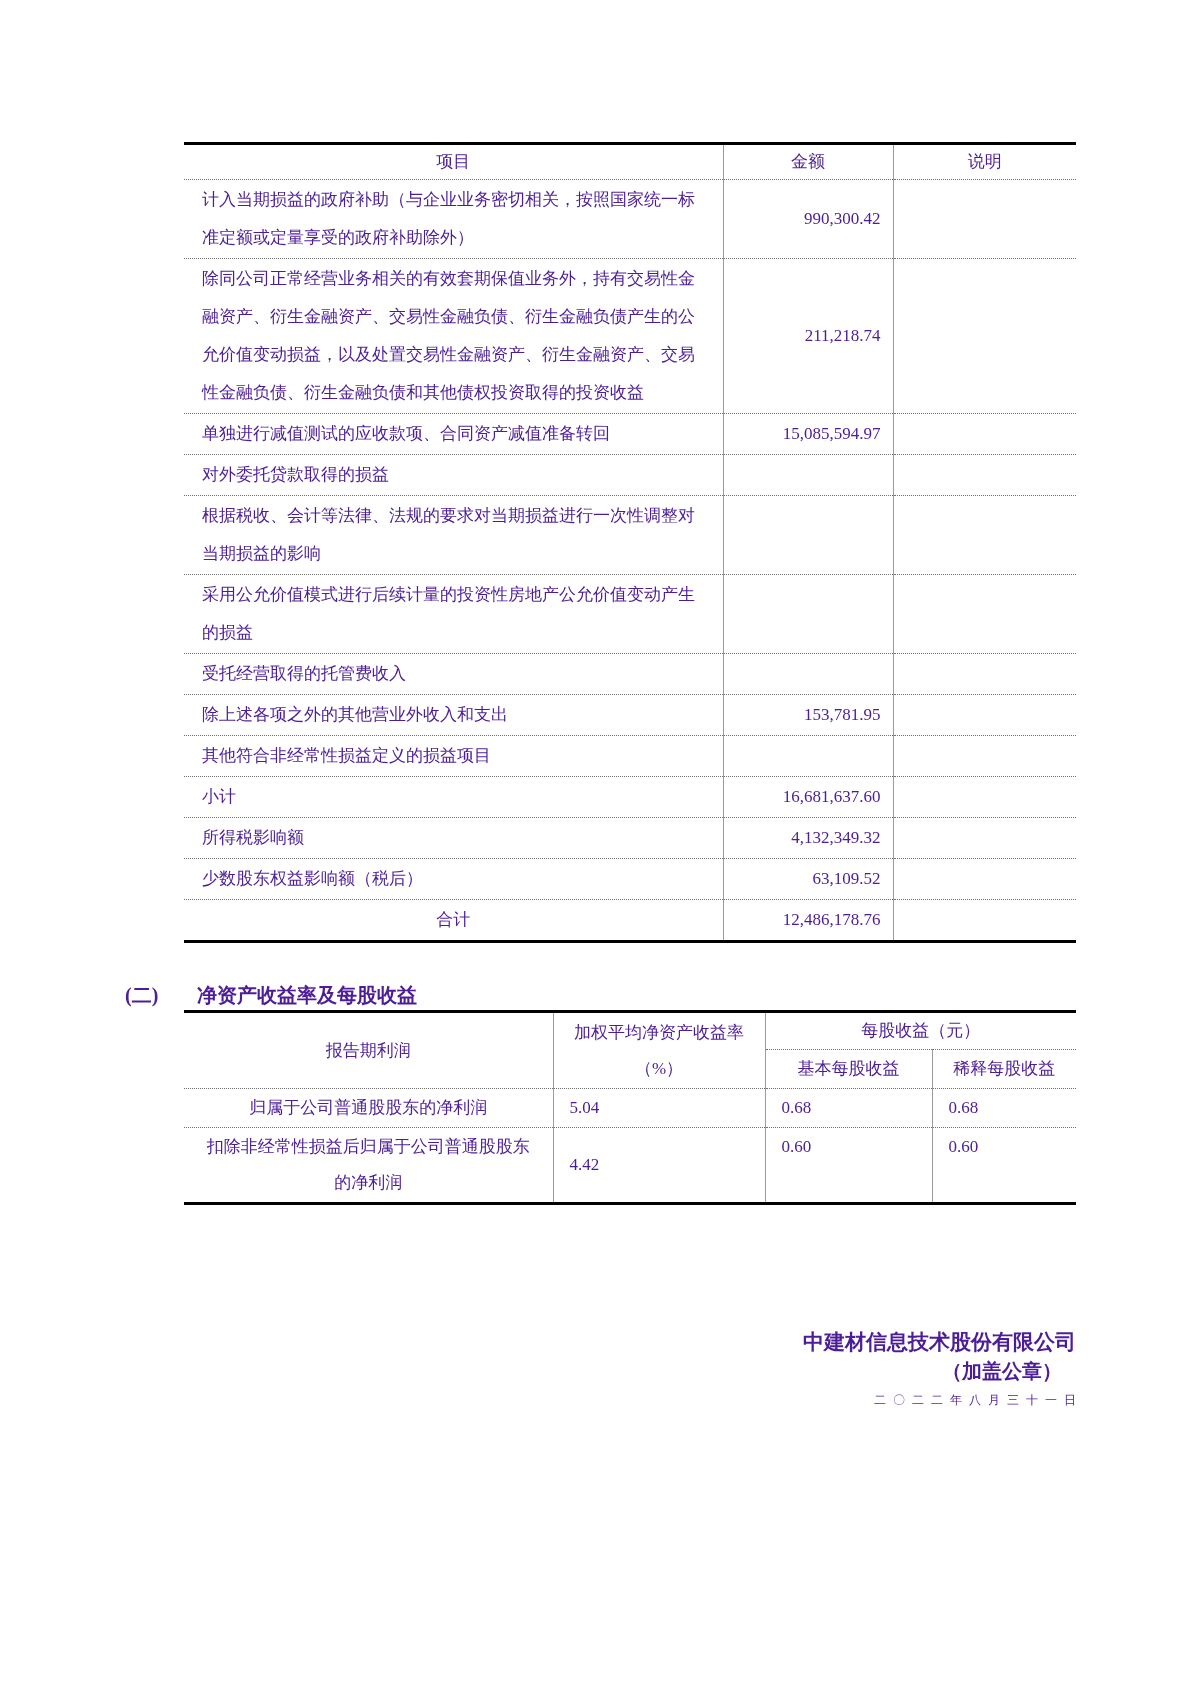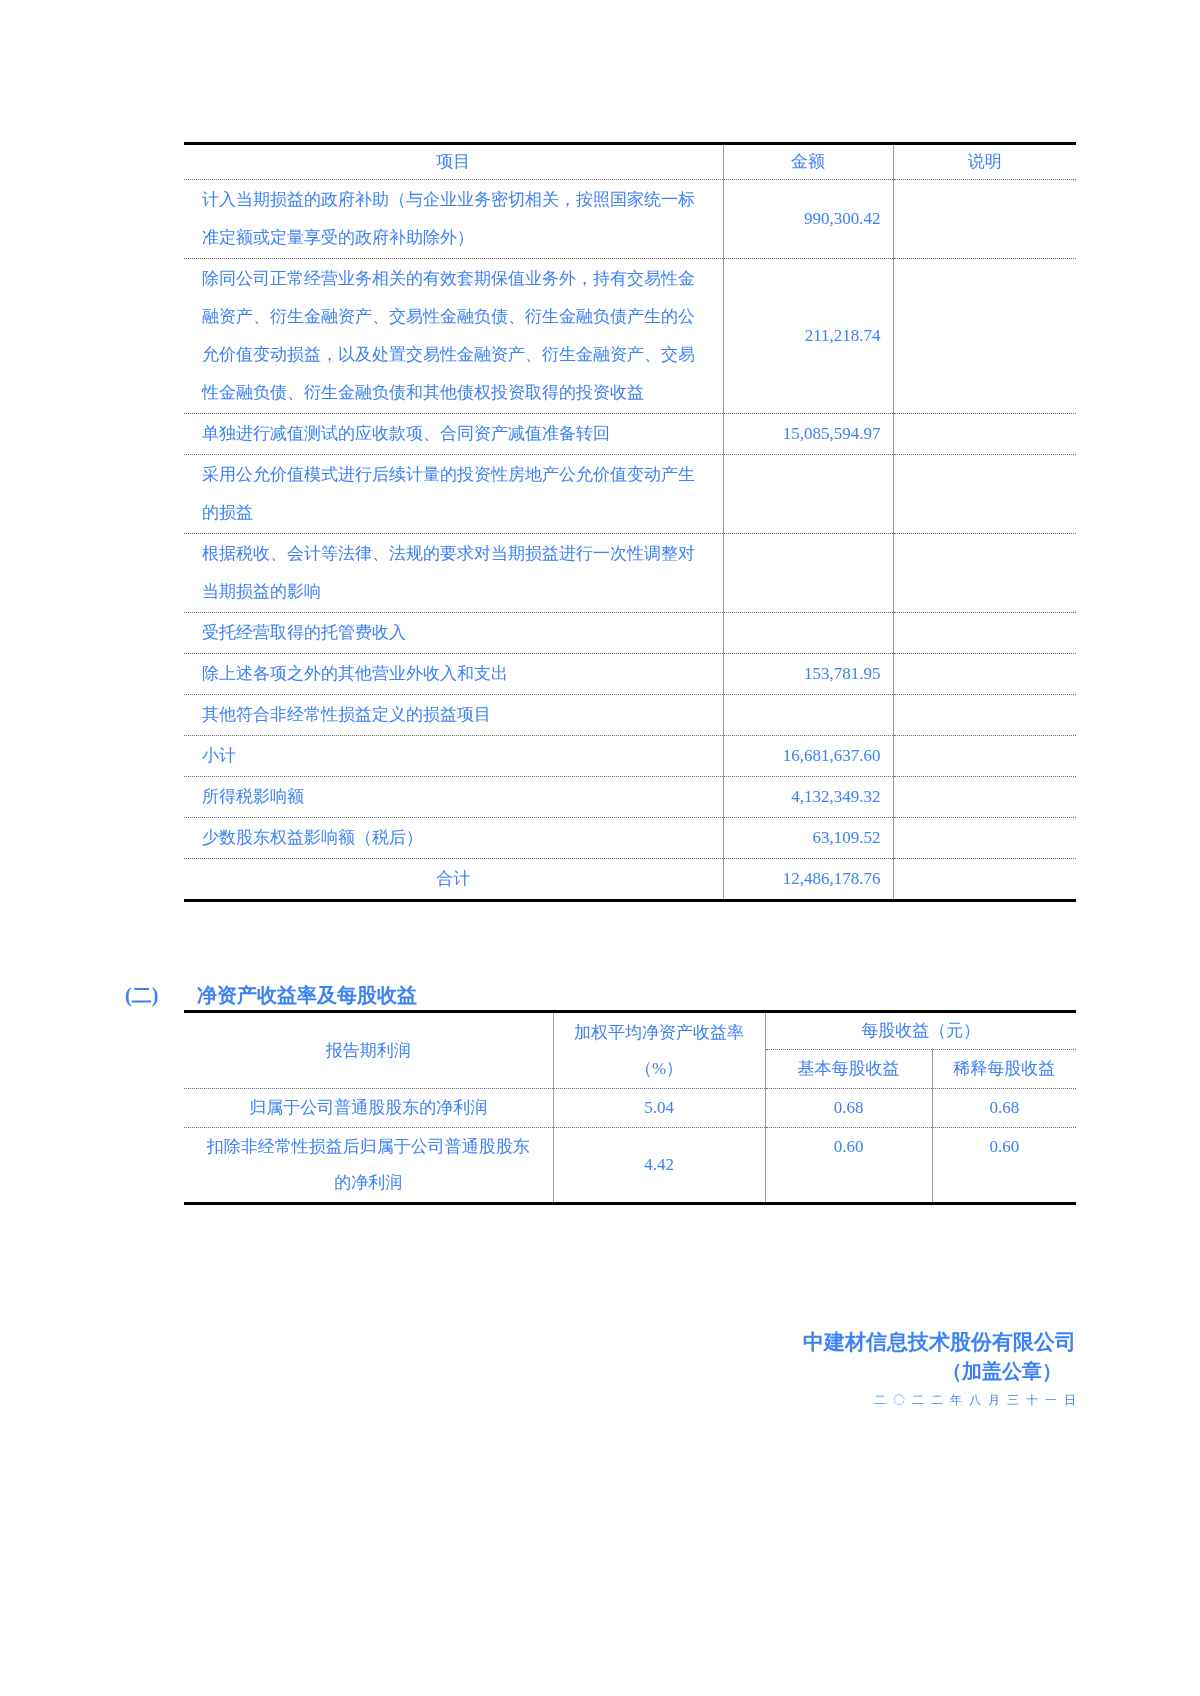--- a/index.html
+++ b/index.html
@@ -2,21 +2,21 @@
 <html><head>
 <meta charset="utf-8">
 <style>
   html,body{margin:0;padding:0;background:#e8e8e8;}
   .page{
     position:relative;
     width:1200px;height:1696px;
     background:#ffffff;
     margin:0 auto;
     font-family:"Liberation Serif","DejaVu Serif",serif;
-    color:#3b82f6;
+    color:#4c1d95;
     overflow:hidden;
   }
 
   
   table{border-collapse:collapse;table-layout:fixed;}
   .t1{
     position:absolute;left:184px;top:142px;width:892px;
     border-top:3px solid #000;border-bottom:3px solid #000;
     font-size:17px;
   }
@@ -55,21 +55,21 @@
     padding:0;line-height:22px;
     border-bottom:1px dotted #6f6f6f;
   }
   .t2 th.group{height:36px;}
   .t2 th.sub{height:38px;text-align:center;}
   .t2 th .hline{display:block;}
   .t2 th .hline + .hline{margin-top:14px;}
   .t2 td{
     padding:1px 16px;line-height:36px;
     border-bottom:1px dotted #6f6f6f;
-    vertical-align:middle;text-align:center;
+    vertical-align:middle;text-align:left;
   }
   .t2 tr:last-child td{border-bottom:none;}
   .t2 .c2,.t2 .c3,.t2 .c4{border-left:1px solid #9b9b9b;margin-left:23px;}
   .t2 td.item{text-align:center;}
   .t2 td.vtop{vertical-align:top;}
 
   
   .signature{
     position:absolute;left:184px;top:1320px;width:892px;
     text-align:right;
@@ -117,26 +117,31 @@
           <td class="item">除同公司正常经营业务相关的有效套期保值业务外，持有交易性金融资产、衍生金融资产、交易性金融负债、衍生金融负债产生的公允价值变动损益，以及处置交易性金融资产、衍生金融资产、交易性金融负债、衍生金融负债和其他债权投资取得的投资收益</td>
           <td class="amount c2">211,218.74</td>
           <td class="note c3"></td>
         </tr>
         <tr>
           <td class="item">单独进行减值测试的应收款项、合同资产减值准备转回</td>
           <td class="amount c2">15,085,594.97</td>
           <td class="note c3"></td>
         </tr>
         <tr>
+          <td class="item">对外委托贷款取得的损益</td>
+          <td class="amount c2"></td>
+          <td class="note c3"></td>
+        </tr>
+        <tr>
+          <td class="item">根据税收、会计等法律、法规的要求对当期损益进行一次性调整对当期损益的影响</td>
+          <td class="amount c2"></td>
+          <td class="note c3"></td>
+        </tr>
+        <tr>
           <td class="item">采用公允价值模式进行后续计量的投资性房地产公允价值变动产生的损益</td>
-          <td class="amount c2"></td>
-          <td class="note c3"></td>
-        </tr>
-        <tr>
-          <td class="item">根据税收、会计等法律、法规的要求对当期损益进行一次性调整对当期损益的影响</td>
           <td class="amount c2"></td>
           <td class="note c3"></td>
         </tr>
         <tr>
           <td class="item">受托经营取得的托管费收入</td>
           <td class="amount c2"></td>
           <td class="note c3"></td>
         </tr>
         <tr>
           <td class="item">除上述各项之外的其他营业外收入和支出</td>

